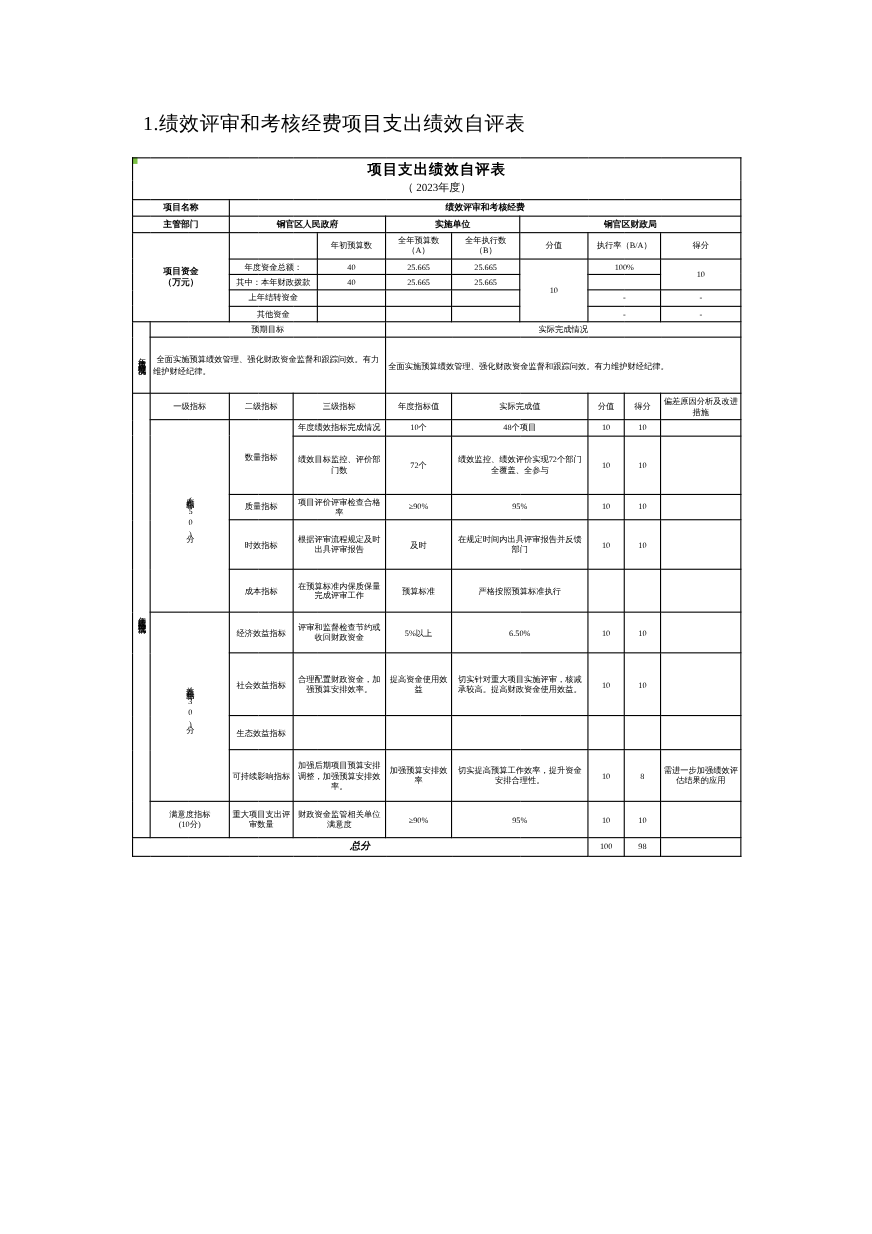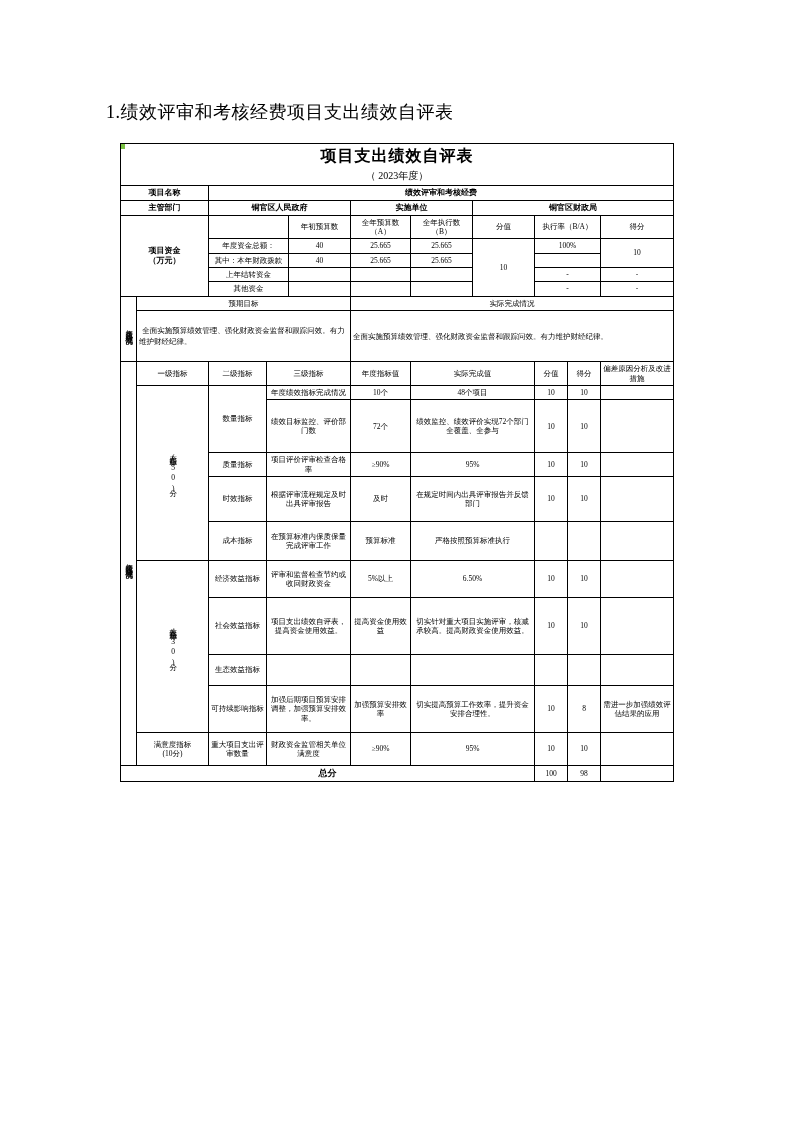--- a/index.html
+++ b/index.html
@@ -15,21 +15,21 @@
     position: relative;
   }
   .page {
     width: 793px;
     height: 1122px;
     position: relative;
     box-sizing: border-box;
   }
   .doc-heading {
     position: absolute;
-    left: 106px;
+    left: 130px;
     top: 100px;
     font-size: 18px;
     font-weight: normal;
     letter-spacing: 0.5px;
     font-family: "Liberation Serif", "DejaVu Serif", serif;
   }
   table.main {
     position: absolute;
     left: 120px;
     top: 143px;
@@ -40,21 +40,21 @@
     line-height: 1.25;
   }
   table.main td {
     border: 1px solid #000;
     padding: 2px 2px;
     text-align: center;
     vertical-align: middle;
     word-break: break-all;
   }
   .title-cell {
-    font-size: 16px;
+    font-size: 13px;
     font-weight: bold;
     letter-spacing: 1px;
     padding: 6px 0 3px 0;
     border-bottom: none !important;
   }
   .subtitle-cell {
     font-size: 10px;
     padding: 1px 0 5px 0;
     border-top: none !important;
   }
@@ -76,21 +76,21 @@
     padding-left: 3px;
     padding-right: 3px;
     margin-top: 44px;
   }
   .just {
     text-align: justify;
     text-align-last: left;
     padding: 3px 4px;
     line-height: 1.5;
   }
-  .bold { font-weight: bold; }
+  .bold { font-weight: bold; font-style: italic; }
   .green-tick {
     position: absolute;
     left: 120px;
     top: 143px;
     width: 5px;
     height: 6px;
     background: #7ac143;
   }
   .small7 { font-size: 7.5px; }
 </style>
@@ -276,21 +276,21 @@
       <td colspan="2" class="small7 left">评审和监督检查节约或收回财政资金</td>
       <td class="small7">5%以上</td>
       <td colspan="2" class="small7" style="height:32px">6.50%</td>
       <td class="small7">10</td>
       <td class="small7">10</td>
       <td class="small7"></td>
     </tr>
 
     <tr>
       <td colspan="2" class="small7">社会效益指标</td>
-      <td colspan="2" class="small7 left">项目支出绩效自评表，提高资金使用效益。</td>
+      <td colspan="2" class="small7 left">合理配置财政资金，加强预算安排效率。</td>
       <td class="small7">提高资金使用效益</td>
       <td colspan="2" class="small7 left" style="height:52px">切实针对重大项目实施评审，核减承较高。提高财政资金使用效益。</td>
       <td class="small7">10</td>
       <td class="small7">10</td>
       <td class="small7"></td>
     </tr>
 
     <tr>
       <td colspan="2" class="small7">生态效益指标</td>
       <td colspan="2" class="small7" style="height:26px"></td>

